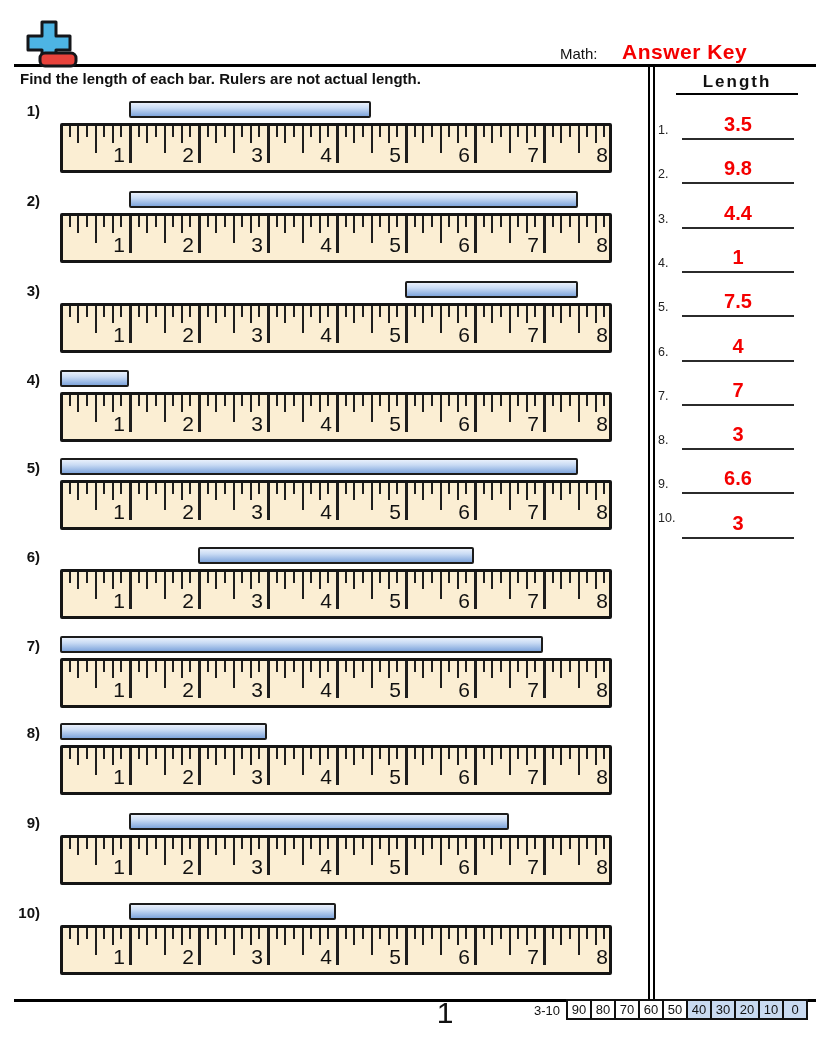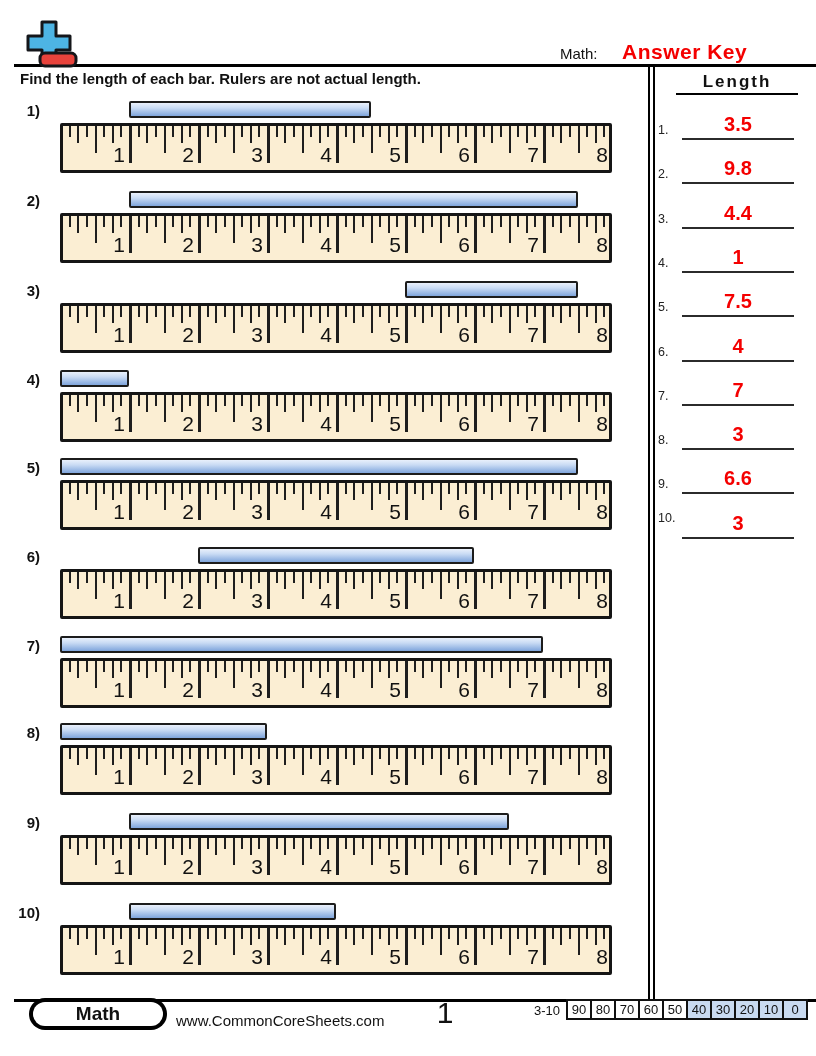--- a/index.html
+++ b/index.html
@@ -856,24 +856,20 @@
         <div class="ruler-num" style="left: 170px;">3</div>
         <div class="ruler-num" style="left: 239px;">4</div>
         <div class="ruler-num" style="left: 308px;">5</div>
         <div class="ruler-num" style="left: 377px;">6</div>
         <div class="ruler-num" style="left: 446px;">7</div>
         <div class="ruler-num" style="left: 515px;">8</div>
       </div>
     </div>
 
   <div class="footer-divider"></div>
-  <div class="math-badge">
-    <div class="math-badge-inner">Math</div>
-  </div>
-  <div class="website">www.CommonCoreSheets.com</div>
   <div class="page-num">1</div>
   <div class="score-label">3-10</div>
   <div class="score-row" id="score-row">
       <div class="score-box">90</div>
       <div class="score-box">80</div>
       <div class="score-box">70</div>
       <div class="score-box">60</div>
       <div class="score-box">50</div>
       <div class="score-box blue">40</div>
       <div class="score-box blue">30</div>

